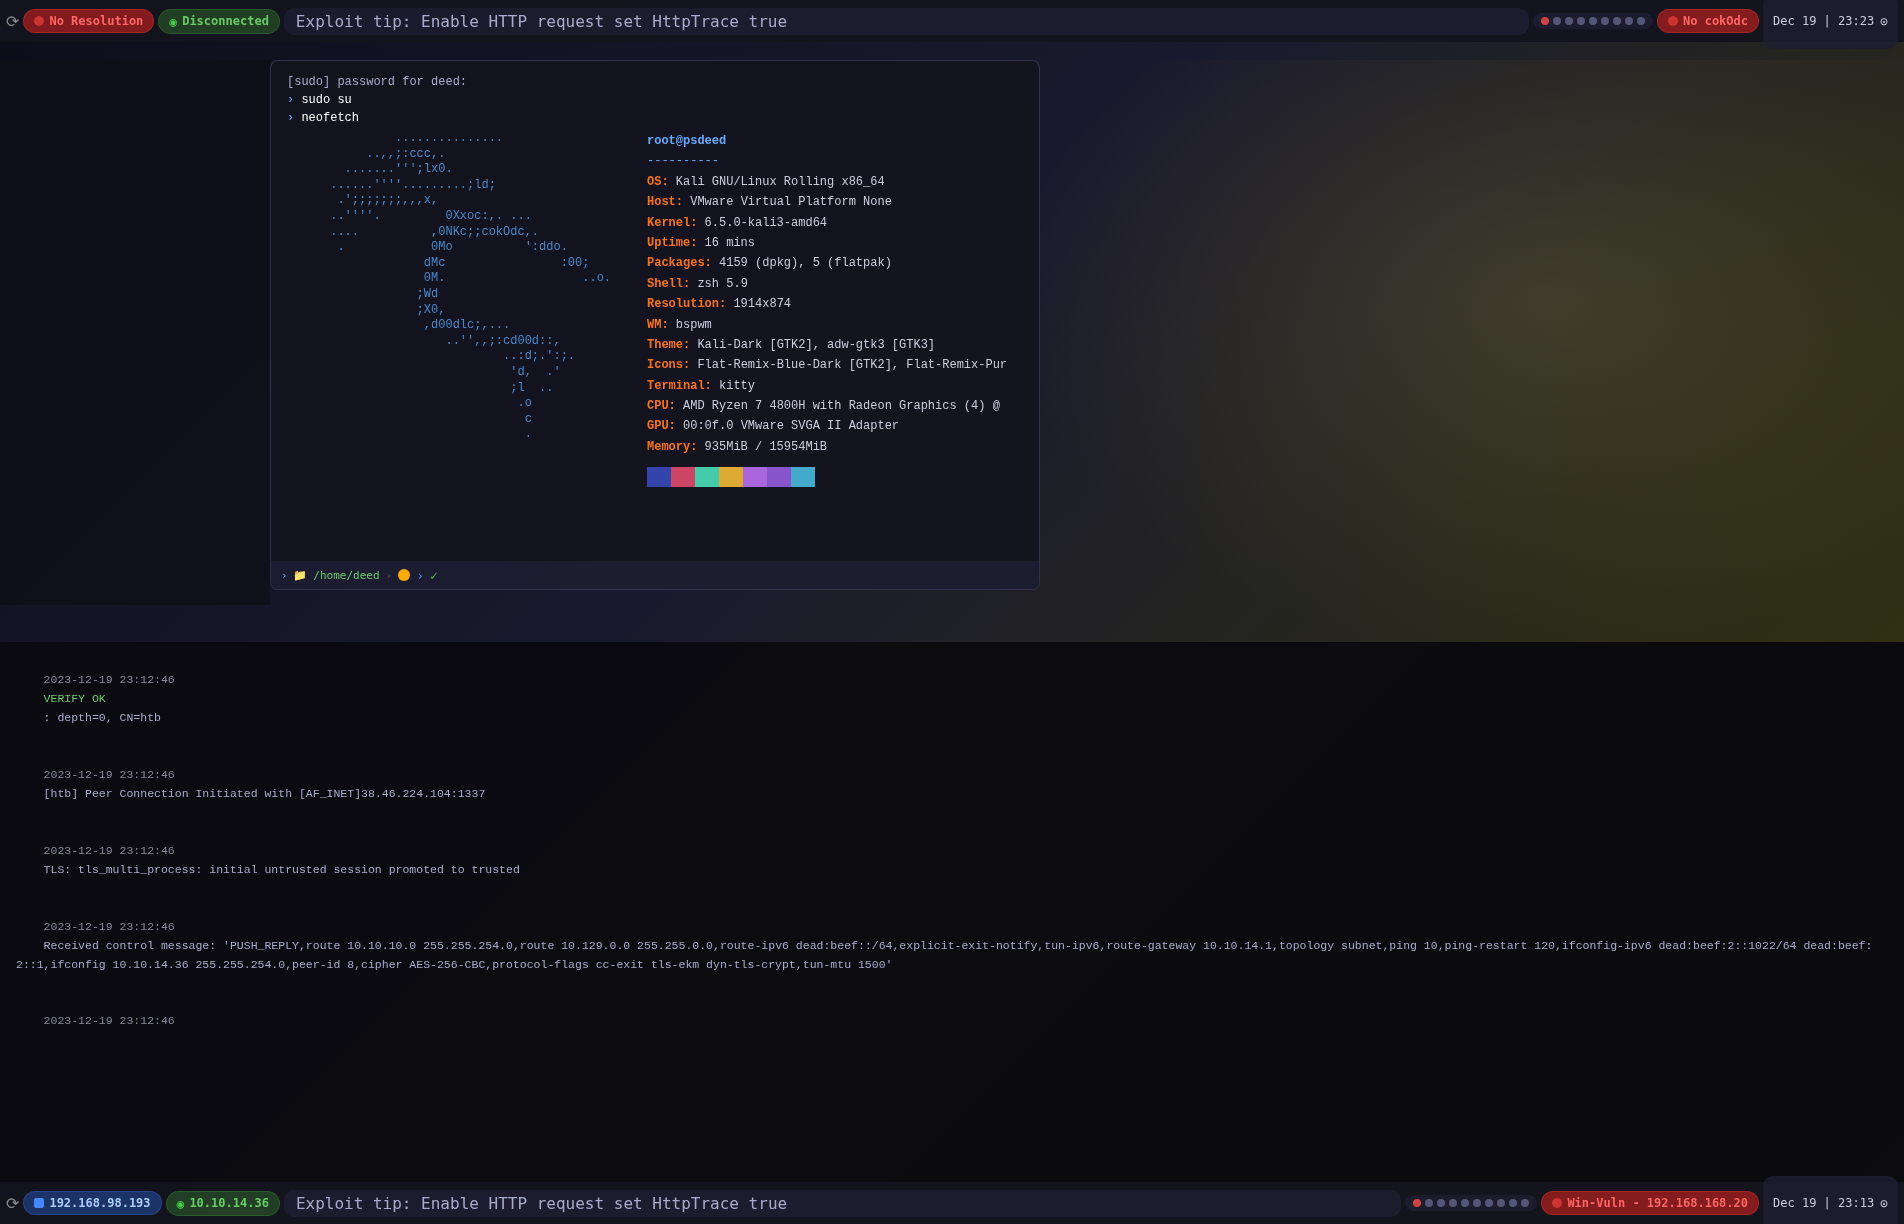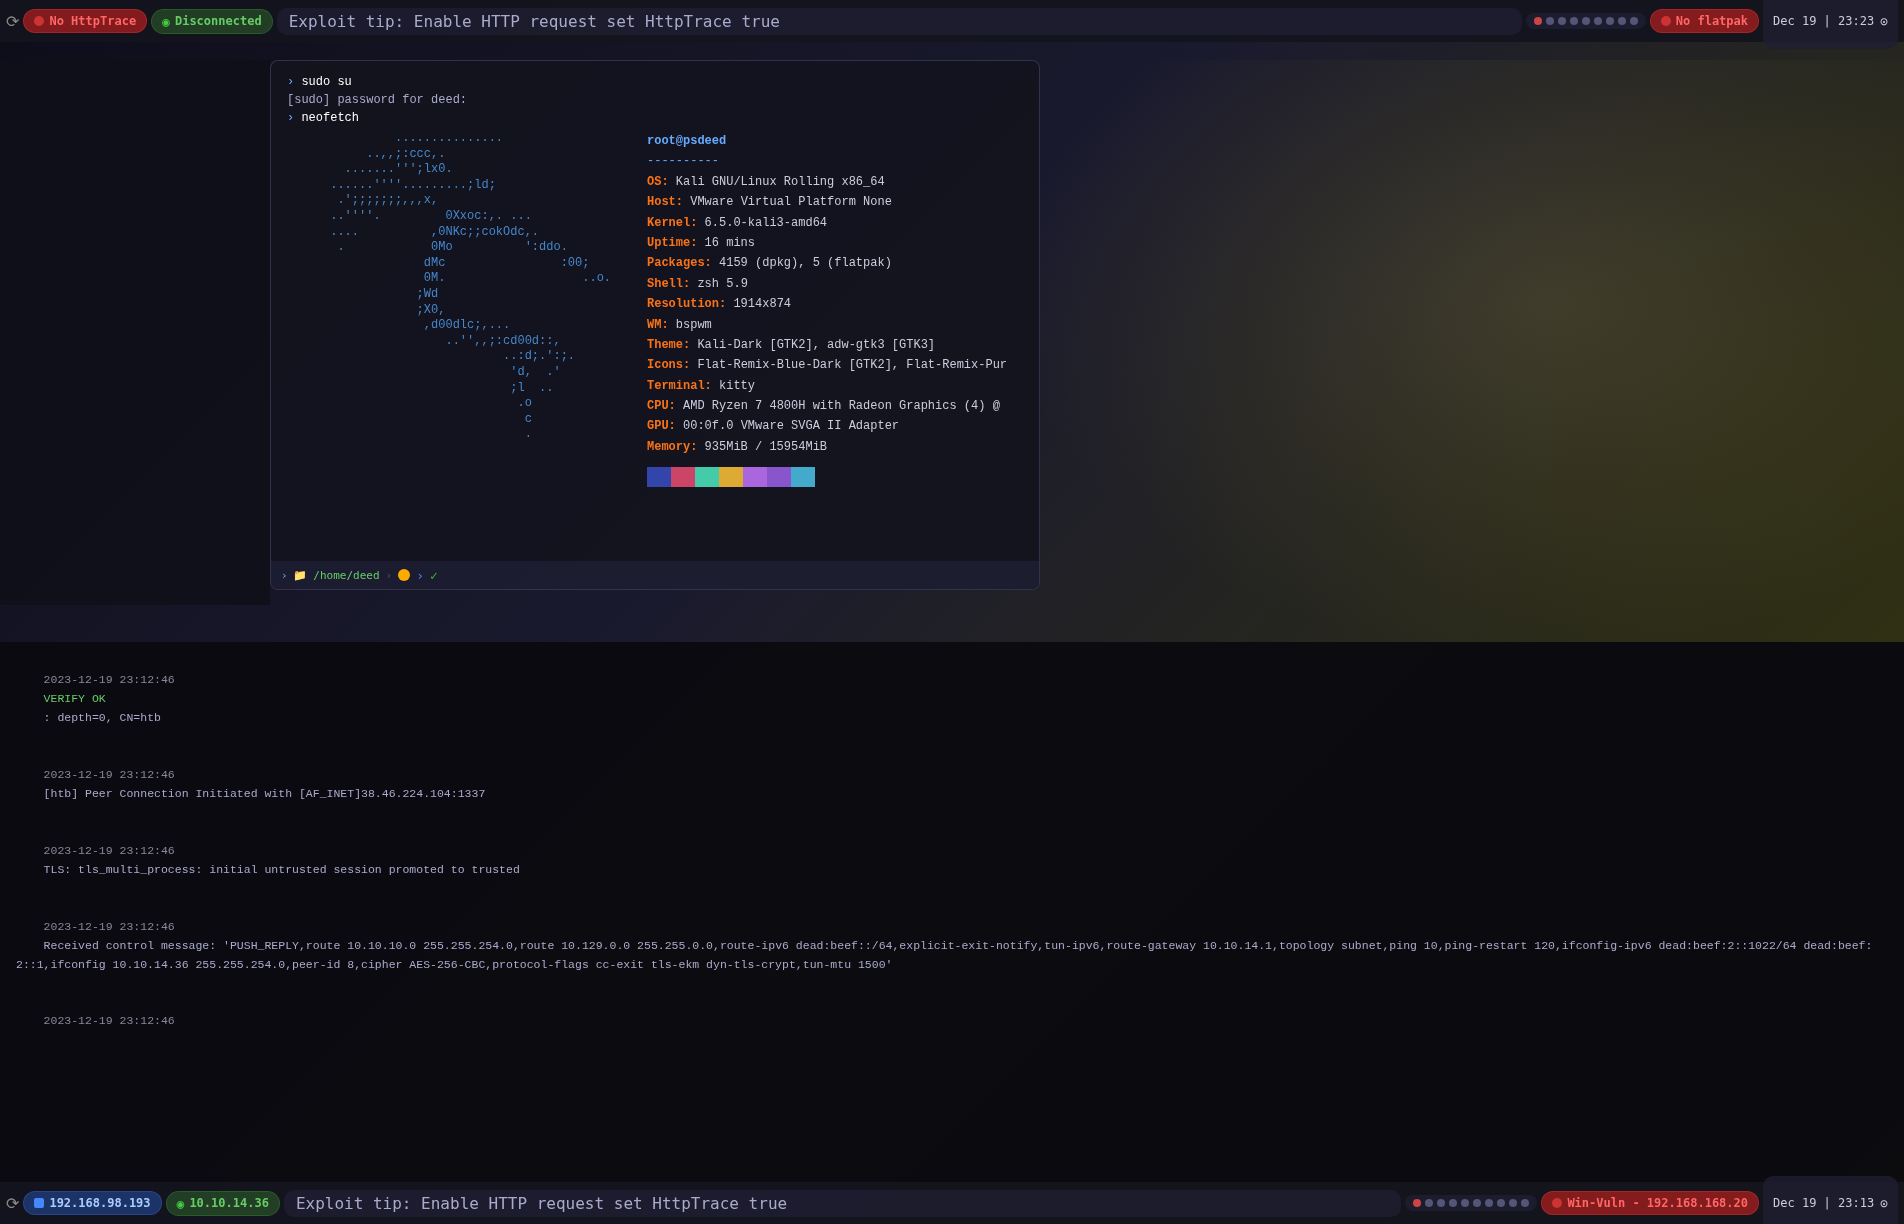--- a/index.html
+++ b/index.html
@@ -252,21 +252,21 @@
 <div class="bg-mask"></div>
 
 <div class="window-bg-dark"></div>
 
 <div class="taskbar-top">
 
   <span style="color:#888;font-size:16px;">⟳</span>
 
   <div class="taskbar-btn no-connection">
     <span class="dot-red"></span>
-    <span>No HttpTrace</span>
+    <span>No Resolution</span>
   </div>
 
   <div class="taskbar-btn disconnected">
     <span style="color:#44cc44;font-size:13px;">◉</span>
     <span>Disconnected</span>
   </div>
 
   <div class="exploit-tip-bar">
     <span>Exploit tip: Enable HTTP request set HttpTrace true</span>
   </div>
@@ -278,38 +278,38 @@
     <span class="tab-dot inactive"></span>
     <span class="tab-dot inactive"></span>
     <span class="tab-dot inactive"></span>
     <span class="tab-dot inactive"></span>
     <span class="tab-dot inactive"></span>
     <span class="tab-dot inactive"></span>
   </div>
 
   <div class="taskbar-btn no-target">
     <span class="dot-red"></span>
-    <span>No flatpak</span>
+    <span>No cokOdc</span>
   </div>
 
   <div class="datetime-top">
     <span>Dec 19 | 23:23</span>
     <span style="font-size:13px;">⊙</span>
   </div>
 </div>
 
 <div class="terminal-window">
   <div class="terminal-content">
 
     <div>
+      <span class="terminal-output">[sudo] password for deed:</span>
+    </div>
+    <div>
       <span class="terminal-prompt">›</span>
       <span class="terminal-cmd">sudo su</span>
-    </div>
-    <div>
-      <span class="terminal-output">[sudo] password for deed:</span>
     </div>
     <div>
       <span class="terminal-prompt">›</span>
       <span class="terminal-cmd">neofetch</span>
     </div>
 
     <div style="display:flex; margin-top:4px;">
 
       <div style="min-width:340px;">
         <div class="neofetch-art">               ...............

